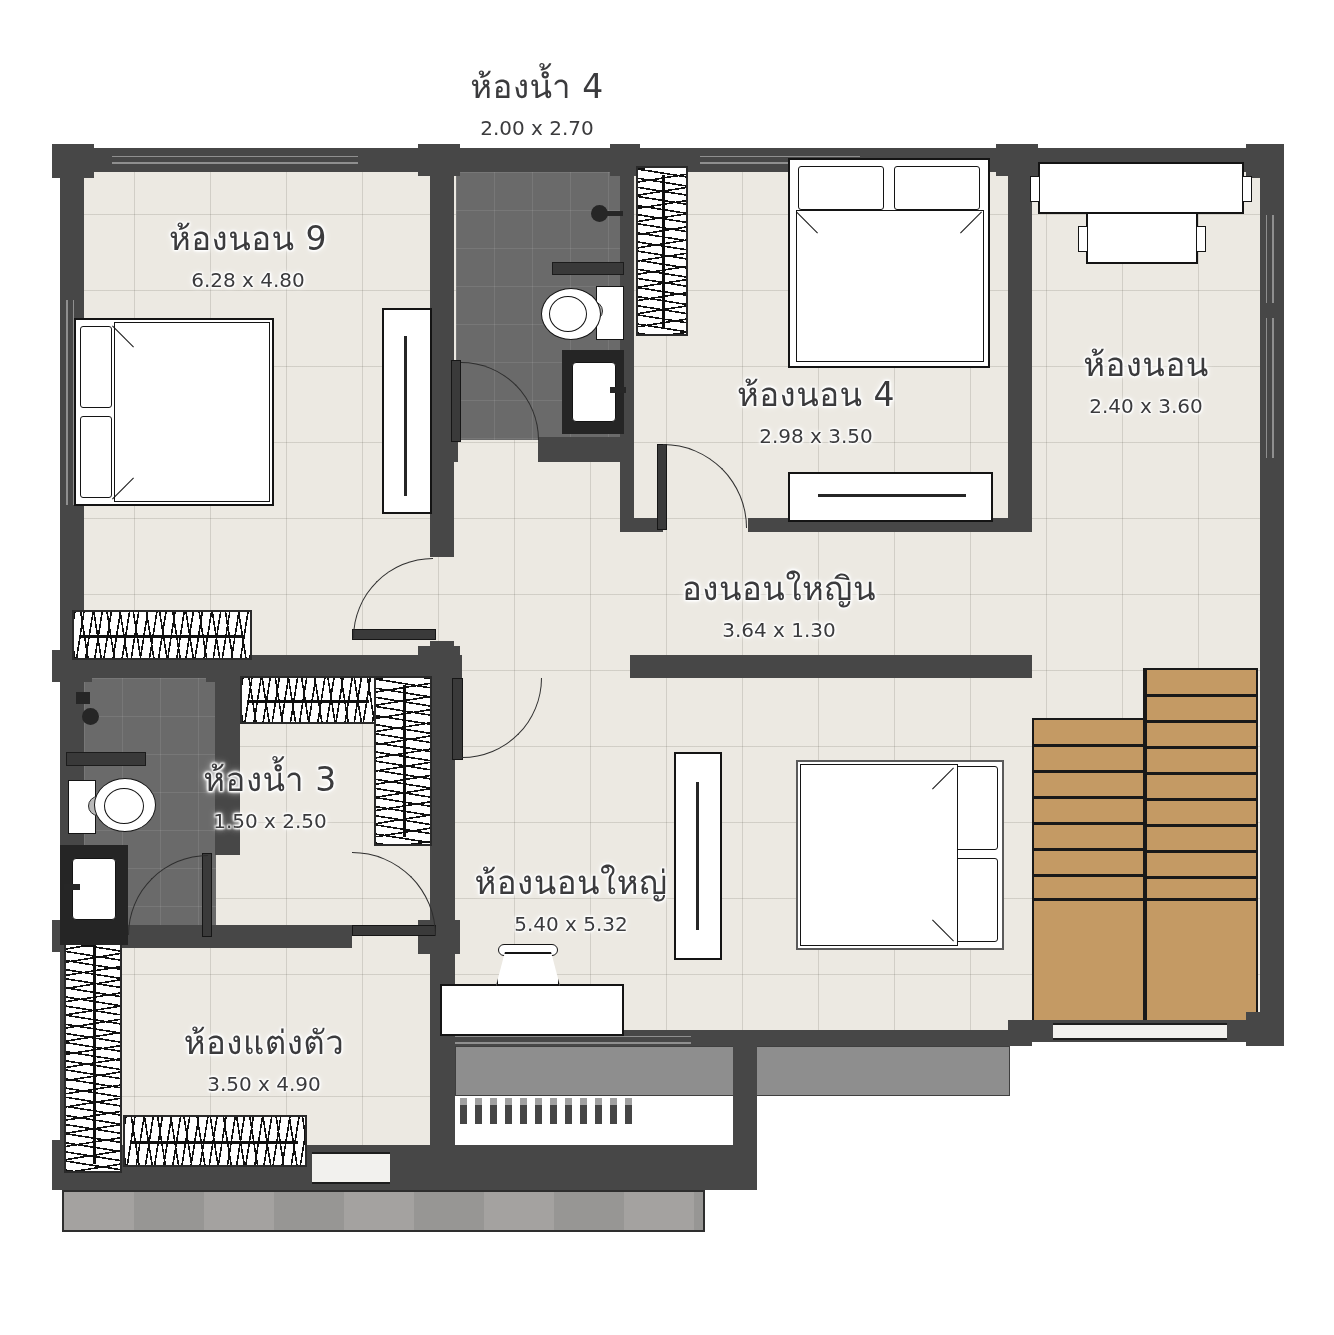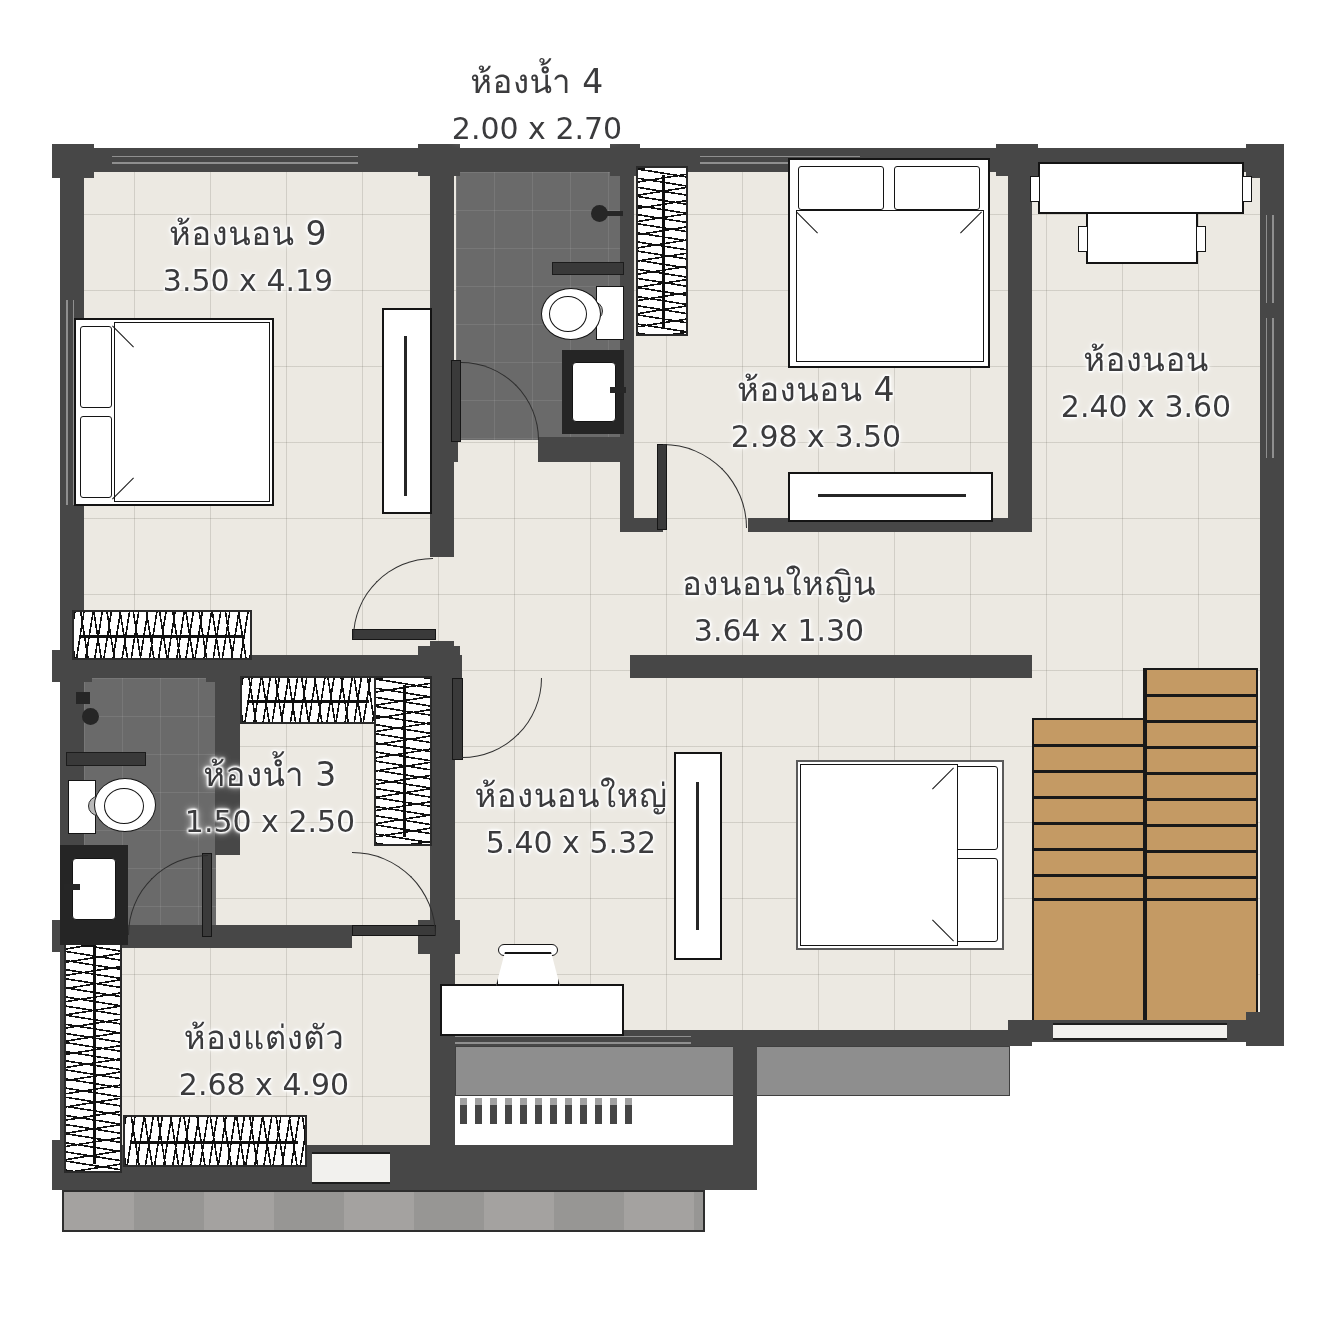--- a/index.html
+++ b/index.html
@@ -30,21 +30,21 @@
   .arc.tr{border-top-width:1.8px;border-right-width:1.8px;border-top-right-radius:100%;}
   .arc.br{border-bottom-width:1.8px;border-right-width:1.8px;border-bottom-right-radius:100%;}
   .leaf{position:absolute;background:#3a3a3a;border:1px solid #161616;box-sizing:border-box;}
   .winH{position:absolute;background:linear-gradient(#474747 0 4px,#8f8f8f 4px 5.5px,#474747 5.5px 10.5px,#8f8f8f 10.5px 12px,#474747 12px);}
   .winV{position:absolute;background:linear-gradient(90deg,#474747 0 4px,#8f8f8f 4px 5.5px,#474747 5.5px 10.5px,#8f8f8f 10.5px 12px,#474747 12px);}
   .winWhite{position:absolute;background:#f2f1ee;border-top:2.5px solid #1d1d1d;border-bottom:2.5px solid #1d1d1d;box-sizing:border-box;}
   .label{position:absolute;transform:translate(-50%,-50%);text-align:center;white-space:nowrap;
      color:var(--label_text,#3b3b3d);
      text-shadow:0 0 3px #fff,0 0 5px #fff,0 0 9px #fff,1px 1px 2px #fff,-1px -1px 2px #fff,1px -1px 2px #fff,-1px 1px 2px #fff;}
   .lname{font-size:33px;font-weight:500;letter-spacing:.5px;}
-  .ldims{font-size:30px;margin-top:3px;}
+  .ldims{font-size:20px;margin-top:3px;}
   .fold{position:absolute;width:30px;height:0;border-top:1.6px solid #141414;}
   .dark{background:#262626;}
 </style>
 </head>
 <body>
 
 <div class="plan">
 
   <div class="floor" style="left:72px;top:160px;width:1198px;height:882px;"></div>
   <div class="floor" style="left:72px;top:1042px;width:360px;height:118px;"></div>
@@ -195,45 +195,45 @@
   <div class="arc tl" style="left:128px;top:855px;width:80px;height:80px;"></div>
   <div class="leaf" style="left:352px;top:925px;width:84px;height:11px;"></div>
   <div class="arc tr" style="left:352px;top:852px;width:84px;height:84px;"></div>
 
   <div class="label" style="left:537px;top:100px;">
     <div class="lname">ห้องน้ำ 4</div>
     <div class="ldims">2.00 x 2.70</div>
   </div>
   <div class="label" style="left:248px;top:252px;">
     <div class="lname">ห้องนอน 9</div>
-    <div class="ldims">3.50 x 4.19</div>
+    <div class="ldims">6.28 x 4.80</div>
   </div>
   <div class="label" style="left:816px;top:408px;">
     <div class="lname">ห้องนอน 4</div>
     <div class="ldims">2.98 x 3.50</div>
   </div>
   <div class="label" style="left:1146px;top:378px;">
     <div class="lname">ห้องนอน</div>
     <div class="ldims">2.40 x 3.60</div>
   </div>
   <div class="label" style="left:779px;top:602px;">
     <div class="lname">องนอนใหญิน</div>
     <div class="ldims">3.64 x 1.30</div>
   </div>
   <div class="label" style="left:270px;top:793px;">
     <div class="lname">ห้องน้ำ 3</div>
     <div class="ldims">1.50 x 2.50</div>
   </div>
-  <div class="label" style="left:571px;top:814px;">
+  <div class="label" style="left:571px;top:896px;">
     <div class="lname">ห้องนอนใหญ่</div>
     <div class="ldims">5.40 x 5.32</div>
   </div>
   <div class="label" style="left:264px;top:1056px;">
     <div class="lname">ห้องแต่งตัว</div>
-    <div class="ldims">2.68 x 4.90</div>
+    <div class="ldims">3.50 x 4.90</div>
   </div>
 
 <div class="abs" style="left: 1032px; top: 744px; width: 113px; height: 3px; background: rgb(25, 25, 25);"></div>
     <div class="abs" style="left: 1032px; top: 770px; width: 113px; height: 3px; background: rgb(25, 25, 25);"></div>
     <div class="abs" style="left: 1032px; top: 796px; width: 113px; height: 3px; background: rgb(25, 25, 25);"></div>
     <div class="abs" style="left: 1032px; top: 822px; width: 113px; height: 3px; background: rgb(25, 25, 25);"></div>
     <div class="abs" style="left: 1032px; top: 848px; width: 113px; height: 3px; background: rgb(25, 25, 25);"></div>
     <div class="abs" style="left: 1032px; top: 874px; width: 113px; height: 3px; background: rgb(25, 25, 25);"></div>
     <div class="abs" style="left: 1145px; top: 694px; width: 113px; height: 3px; background: rgb(25, 25, 25);"></div>
     <div class="abs" style="left: 1145px; top: 720px; width: 113px; height: 3px; background: rgb(25, 25, 25);"></div>

